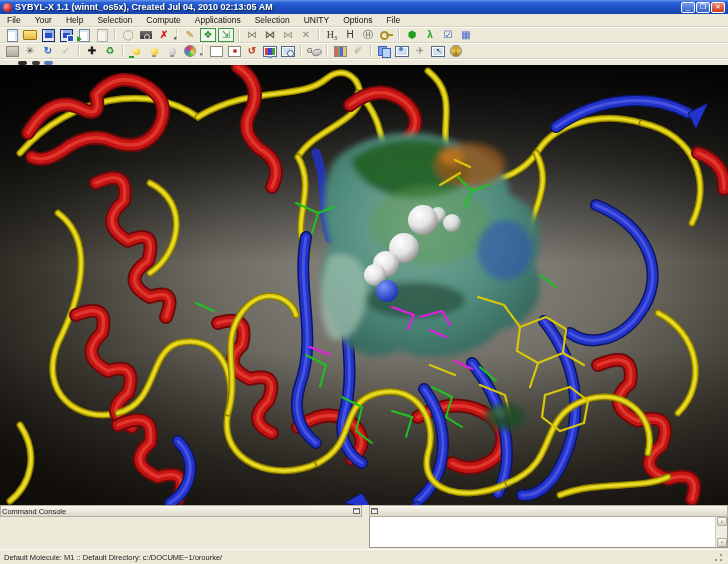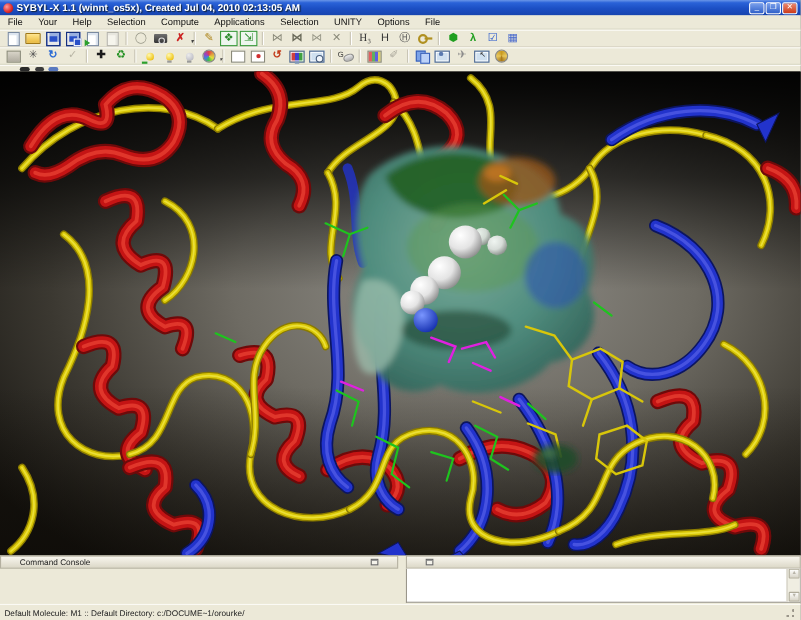--- a/index.html
+++ b/index.html
@@ -111,21 +111,21 @@
   .gn { stroke:#1ec41e; stroke-width:2; fill:none; stroke-linecap:round; }
   .mg { stroke:#e020e0; stroke-width:2.2; fill:none; stroke-linecap:round; }
   .lg { stroke:#d8c60a; stroke-width:2.2; fill:none; stroke-linecap:round; }
 
   
   .panels { position:absolute; left:0; top:505px; width:728px; height:44px; background:#ece9d8; }
   .panel { position:absolute; top:0; height:44px; }
   .panel.console { left:0; width:362px; }
   .panel.sysmsg { left:369px; width:359px; }
   .panel-hd { height:12px; background:linear-gradient(#f8f6ee,#dcd8c8); border:1px solid #b4b0a0;
-    display:flex; align-items:center; padding:0 17px; }
+    display:flex; align-items:center; padding:0 1px; }
   .panel-hd .hd-title { font-size:7.5px; color:#222; flex:1; }
   .dock-ico { width:7px; height:6px; border:1px solid #666; background:#f4f2ea;
     box-shadow:inset 0 1px 0 #999; }
   .panel-body { position:relative; height:31px; background:#fff; border:1px solid #9a968a; border-top:none; overflow:hidden; }
   .console-lines { position:absolute; left:2px; top:0; right:13px; overflow:hidden; height:100%; }
   .console-line { font-family:"DejaVu Sans Mono",monospace; font-size:7.5px; line-height:9px;
     color:#1a1a1a; white-space:nowrap; }
   .console-line:first-child { margin-top:-5px; }
   .sb { position:absolute; right:0; top:0; bottom:0; width:12px; background:#f0eee2; border-left:1px solid #d0ccc0; }
   .sb .up,.sb .dn { position:absolute; left:1px; width:10px; height:9px;

